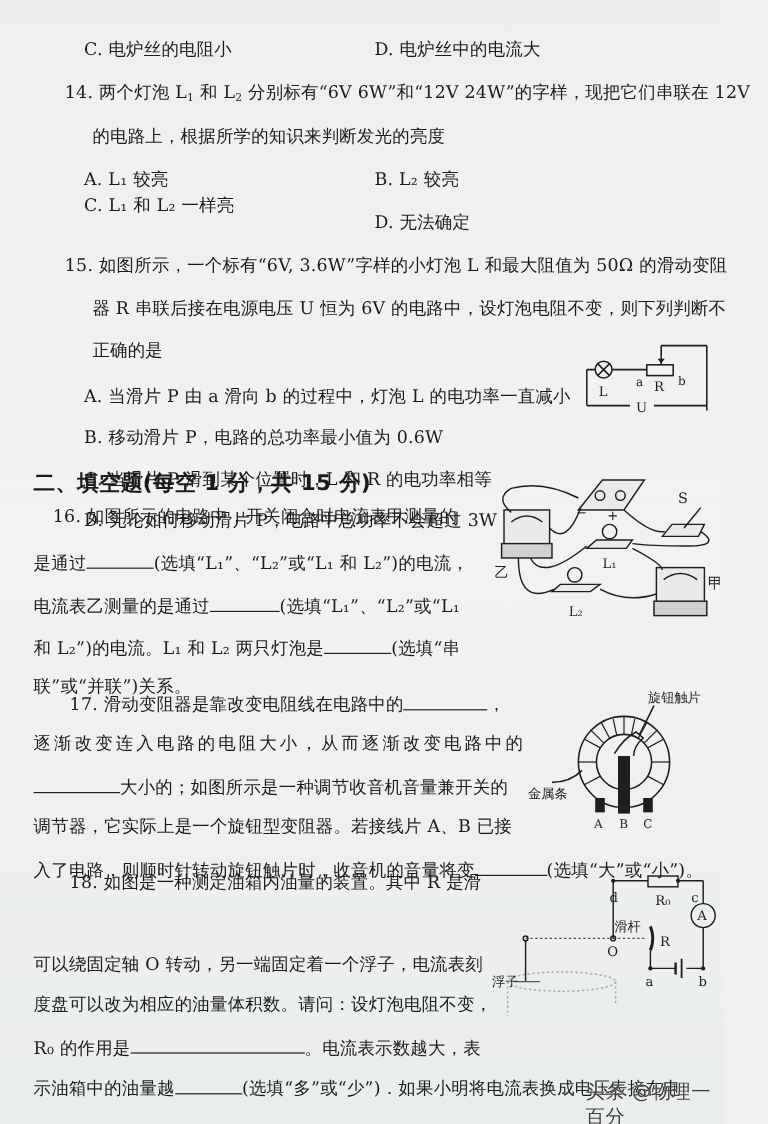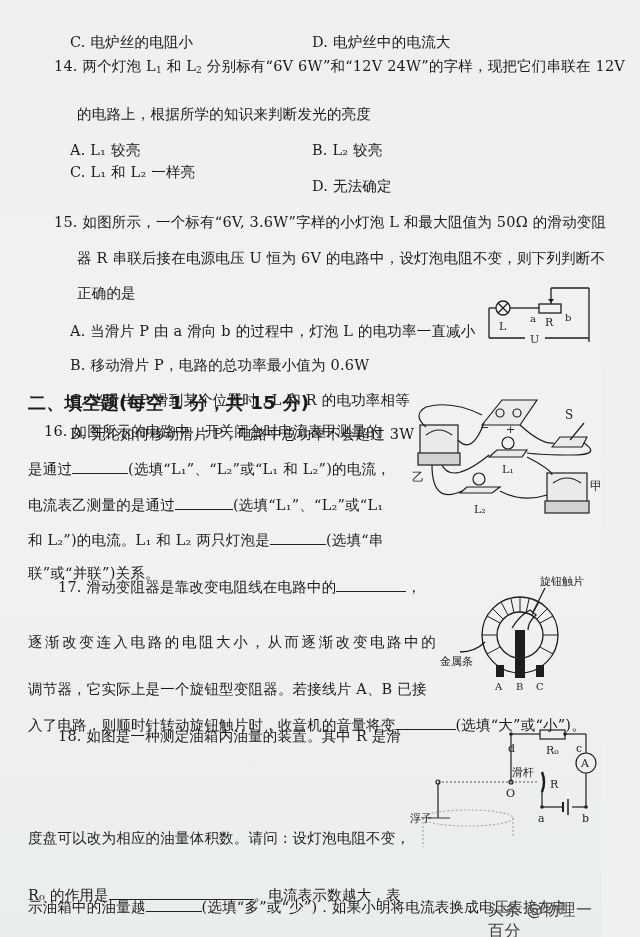--- a/index.html
+++ b/index.html
@@ -16,21 +16,21 @@
     font-size:16px;color:#3a3a3a;letter-spacing:0.5px;text-shadow:0 0 1px #fff;}
 </style>
 </head>
 <body>
 
 <div class="page">
 
   <div class="line" style="left:70px;top:32px;">C. 电炉丝的电阻小</div>
   <div class="line" style="left:312px;top:32px;">D. 电炉丝中的电流大</div>
 
-  <div class="line" style="left:54px;top:56px;">
+  <div class="line" style="left:54px;top:68px;">
     <span>14. 两个灯泡 L</span><sub>1</sub><span> 和 L</span><sub>2</sub><span> 分别标有“6V 6W”和“12V 24W”的字样，现把它们串联在 12V</span>
   </div>
   <div class="line" style="left:77px;top:104px;">的电路上，根据所学的知识来判断发光的亮度</div>
   <div class="line" style="left:70px;top:140px;">A. L₁ 较亮</div>
   <div class="line" style="left:312px;top:140px;">B. L₂ 较亮</div>
   <div class="line" style="left:70px;top:162px;">C. L₁ 和 L₂ 一样亮</div>
   <div class="line" style="left:312px;top:176px;">D. 无法确定</div>
 
   <div class="line" style="left:54px;top:212px;">15. 如图所示，一个标有“6V, 3.6W”字样的小灯泡 L 和最大阻值为 50Ω 的滑动变阻</div>
   <div class="line" style="left:77px;top:248px;">器 R 串联后接在电源电压 U 恒为 6V 的电路中，设灯泡电阻不变，则下列判断不</div>
@@ -116,21 +116,24 @@
     <text x="153" y="24" font-size="12" fill="#1e1e1e" font-family="DejaVu Serif,serif">S</text>
     <text x="0" y="86" font-size="12" fill="#1e1e1e" font-family="DejaVu Sans,sans-serif">乙</text>
     <text x="90" y="78" font-size="11" fill="#1e1e1e" font-family="DejaVu Serif,serif">L₁</text>
     <text x="62" y="118" font-size="11" fill="#1e1e1e" font-family="DejaVu Serif,serif">L₂</text>
     <text x="178" y="95" font-size="12" fill="#1e1e1e" font-family="DejaVu Sans,sans-serif">甲</text>
   </svg>
 
   <div class="line" style="left:58px;top:576px;">
     <span>17. 滑动变阻器是靠改变电阻线在电路中的</span><span class="blank" style="width:70px;"></span><span>，</span>
   </div>
-  <div class="line" style="left:28px;top:632px;letter-spacing:2.6px;text-align:center;">逐渐改变连入电路的电阻大小，从而逐渐改变电路中的</div>
+  <div class="line" style="left:28px;top:610px;letter-spacing:2.6px;text-align:center;">逐渐改变连入电路的电阻大小，从而逐渐改变电路中的</div>
+  <div class="line" style="left:28px;top:645px;">
+    <span class="blank" style="width:72px;"></span><span>大小的；如图所示是一种调节收音机音量兼开关的</span>
+  </div>
   <div class="line" style="left:28px;top:679px;">调节器，它实际上是一个旋钮型变阻器。若接线片 A、B 已接</div>
   <div class="line" style="left:28px;top:714px;">
     <span>入了电路，则顺时针转动旋钮触片时，收音机的音量将变</span><span class="blank" style="width:60px;"></span><span>(选填“大”或“小”)。</span>
   </div>
 
   <svg class="fig" style="left:440px;top:570px;" width="160" height="125">
     <g stroke="#1e1e1e" stroke-width="1.3" fill="none">
       <circle cx="80" cy="65" r="38"></circle>
       <circle cx="80" cy="65" r="23"></circle>
       <g stroke-width="1">
@@ -156,22 +159,23 @@
     <rect x="56" y="95" width="8" height="12" fill="#1e1e1e"></rect>
     <rect x="96" y="95" width="8" height="12" fill="#1e1e1e"></rect>
     <text x="100" y="15" font-size="11" fill="#1e1e1e" font-family="DejaVu Sans,sans-serif">旋钮触片</text>
     <text x="0" y="95" font-size="11" fill="#1e1e1e" font-family="DejaVu Sans,sans-serif">金属条</text>
     <text x="55" y="120" font-size="10" fill="#1e1e1e" font-family="DejaVu Serif,serif">A</text>
     <text x="76" y="120" font-size="10" fill="#1e1e1e" font-family="DejaVu Serif,serif">B</text>
     <text x="96" y="120" font-size="10" fill="#1e1e1e" font-family="DejaVu Serif,serif">C</text>
   </svg>
 
   <div class="line" style="left:58px;top:726px;">18. 如图是一种测定油箱内油量的装置。其中 R 是滑</div>
+  <div class="line" style="left:28px;top:794px;">可以绕固定轴 O 转动，另一端固定着一个浮子，电流表刻</div>
   <div class="line" style="left:28px;top:828px;">度盘可以改为相应的油量体积数。请问：设灯泡电阻不变，</div>
-  <div class="line" style="left:28px;top:884px;">
+  <div class="line" style="left:28px;top:862px;">
     <span>R₀ 的作用是</span><span class="blank" style="width:145px;"></span><span>。电流表示数越大，表</span>
   </div>
   <div class="line" style="left:28px;top:896px;">
     <span>示油箱中的油量越</span><span class="blank" style="width:56px;"></span><span>(选填“多”或“少”)．如果小明将电流表换成电压表接在电</span>
   </div>
 
   <svg class="fig" style="left:410px;top:722px;" width="190" height="125">
     <g stroke="#1e1e1e" stroke-width="1.2" fill="none">
       <line x1="101" y1="12" x2="130" y2="12"></line>
       <rect x="130" y="8" width="25" height="9"></rect>

